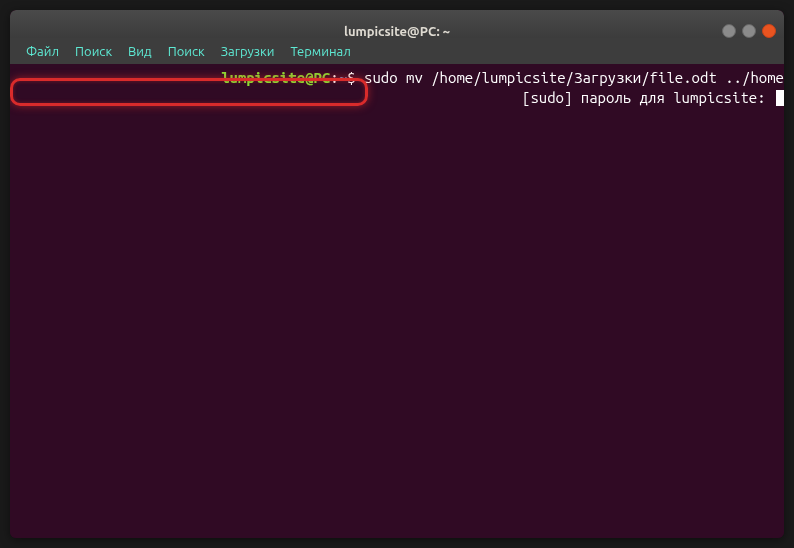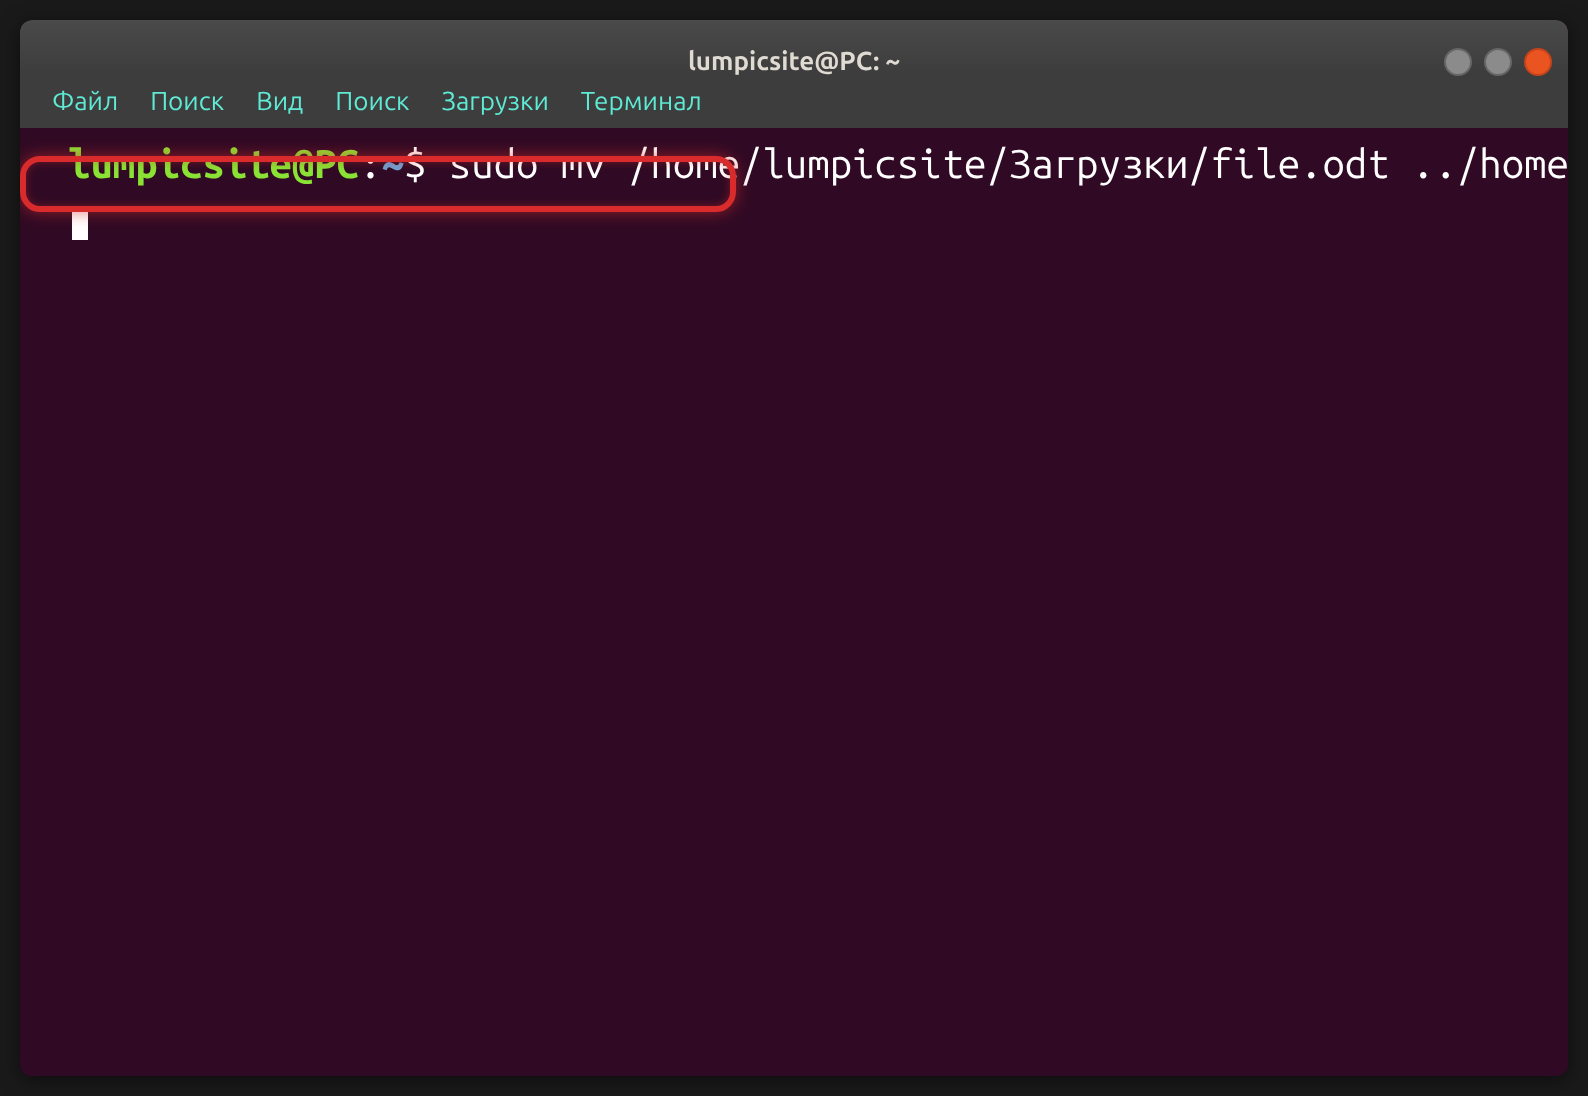--- a/index.html
+++ b/index.html
@@ -77,26 +77,27 @@
       font-family: "Ubuntu", sans-serif;
       font-size: 13px;
     }
     .menu-item {
       color: #5eead4;
       padding: 0 8px;
       cursor: pointer;
     }
     .terminal-content {
       background: #300a24;
-      padding: 4px 24px;
-      font-size: 20px;
+      padding: 4px 0;
+      font-size: 15px;
       line-height: 1.35;
       color: #ffffff;
       height: calc(100% - 54px);
       position: relative;
+      text-align: right;
     }
     .line {
       white-space: pre;
     }
     .prompt-user {
       color: #8ae234;
       font-weight: bold;
     }
     .prompt-colon {
       color: #ffffff;
@@ -149,16 +150,16 @@
   <div class="menubar">
     <span class="menu-item">Файл</span>
     <span class="menu-item">Поиск</span>
     <span class="menu-item">Вид</span>
     <span class="menu-item">Поиск</span>
     <span class="menu-item">Загрузки</span>
     <span class="menu-item">Терминал</span>
   </div>
   <div class="terminal-content">
     <div class="line"><span class="prompt-user">lumpicsite@PC</span><span class="prompt-colon">:</span><span class="prompt-path">~</span><span class="prompt-dollar">$</span> <span class="command">sudo mv /home/lumpicsite/Загрузки/file.odt ../home</span></div>
-    <div class="line"><span class="cursor-block"></span></div>
+    <div class="line"><span class="sudo-line">[sudo] пароль для lumpicsite: </span><span class="cursor-block"></span></div>
     <div class="highlight-box"></div>
   </div>
 </div>
 
 </body></html>

